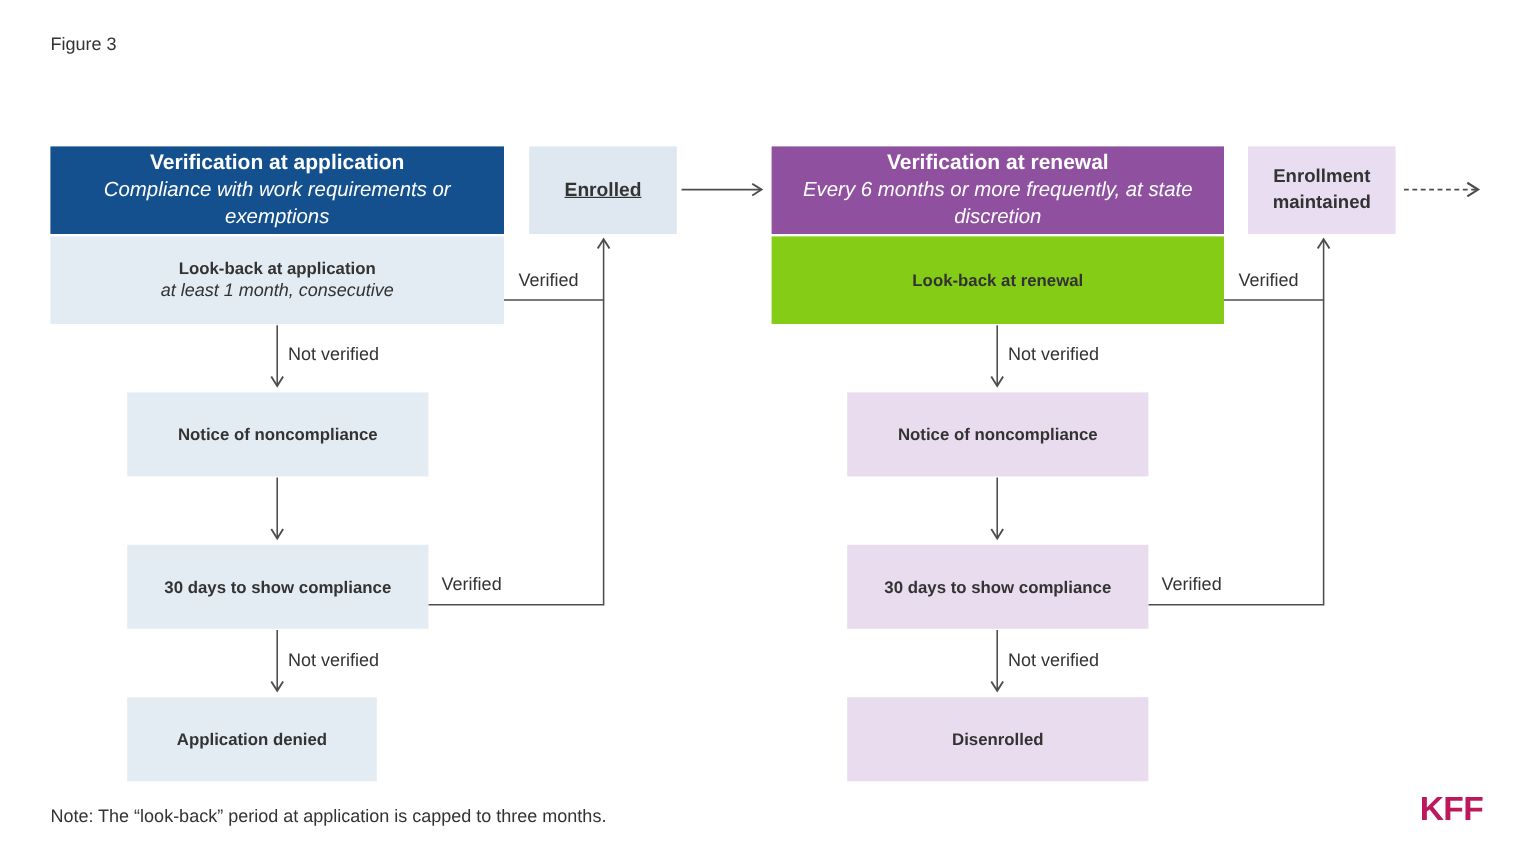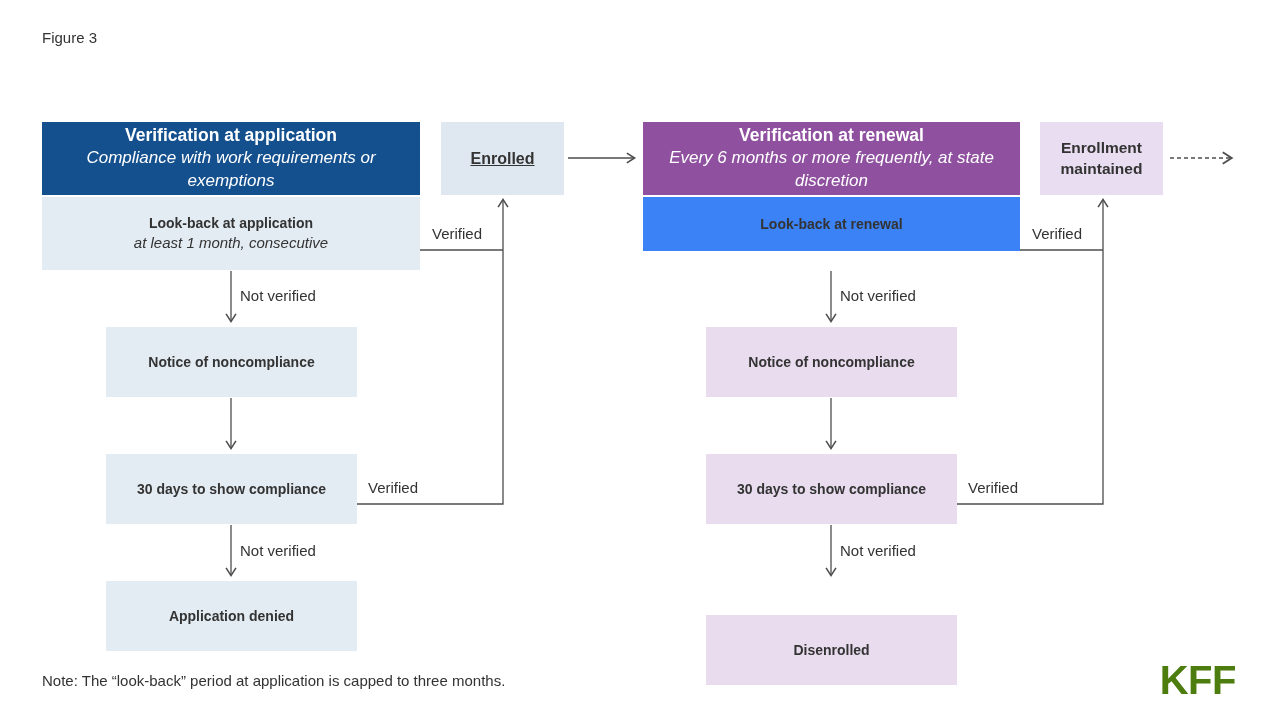--- a/index.html
+++ b/index.html
@@ -30,36 +30,36 @@
   }
   .box .b-title { font-weight: 700; font-size: 14px; color: #333333; }
   .box .b-sub   { font-style: italic; font-size: 15px; color: #333333; }
 
   .hdr-app    { left: 42px;  top: 122px; width: 378px; height: 73px; background: #14508e; }
   .hdr-renew  { left: 643px; top: 122px; width: 377px; height: 73px; background: #8f519f; text-align: center; }
   .hdr-app .b-title, .hdr-renew .b-title { color: #ffffff; font-size: 17.5px; }
   .hdr-app .b-sub,   .hdr-renew .b-sub   { color: #ffffff; font-size: 17px; }
 
   .lb-app    { left: 42px;  top: 197px; width: 378px; height: 73px; background: #e4ecf3; }
-  .lb-renew  { left: 643px; top: 197px; width: 377px; height: 54px; background: #3b82f6; text-align: right; }
+  .lb-renew  { left: 643px; top: 197px; width: 377px; height: 73px; background: #84cc16; text-align: right; }
 
   .blue-box   { background: #e4ecf3; }
   .purple-box { background: #e8dcee; }
 
   .enrolled      { left: 441px;  top: 122px; width: 123px; height: 73px; background: #dfe8f0; }
   .enroll-maint  { left: 1040px; top: 122px; width: 123px; height: 73px; background: #e9def1; }
   .enrolled .b-title { font-size: 16px; text-decoration: underline; }
   .enroll-maint .b-title { font-size: 15.5px; }
 
   .notice-l  { left: 106px; top: 327px; width: 251px; height: 70px; }
   .days-l    { left: 106px; top: 454px; width: 251px; height: 70px; }
-  .denied-l  { left: 106px; top: 581px; width: 251px; height: 70px; }
+  .denied-l  { left: 106px; top: 581px; width: 208px; height: 70px; }
   .notice-r  { left: 706px; top: 327px; width: 251px; height: 70px; }
   .days-r    { left: 706px; top: 454px; width: 251px; height: 70px; }
-  .disenr-r  { left: 706px; top: 615px; width: 251px; height: 70px; }
+  .disenr-r  { left: 706px; top: 581px; width: 251px; height: 70px; }
 
   .edge-label {
     position: absolute;
     font-size: 15px; color: #333333; white-space: nowrap;
   }
   .nv-l1 { left: 240px; top: 287px; }
   .nv-l2 { left: 240px; top: 542px; }
   .v-lt  { left: 432px; top: 225px; }
   .v-lb  { left: 368px; top: 479px; }
   .nv-r1 { left: 840px; top: 287px; }
@@ -72,21 +72,21 @@
     width: 1280px; height: 720px;
     pointer-events: none;
   }
 
   .note {
     position: absolute; left: 42px; top: 672px;
     font-size: 15px; color: #333333;
   }
   .logo {
     position: absolute; right: 44px; top: 658px;
-    font-size: 40px; font-weight: 900; color: #4d7c0f;
+    font-size: 28px; font-weight: 900; color: #be185d;
     letter-spacing: -0.5px;
     font-family: "Liberation Sans", sans-serif;
   }
 </style>
 </head>
 <body>
 
 <div class="canvas">
 
   <div class="figure-label">Figure 3</div>

